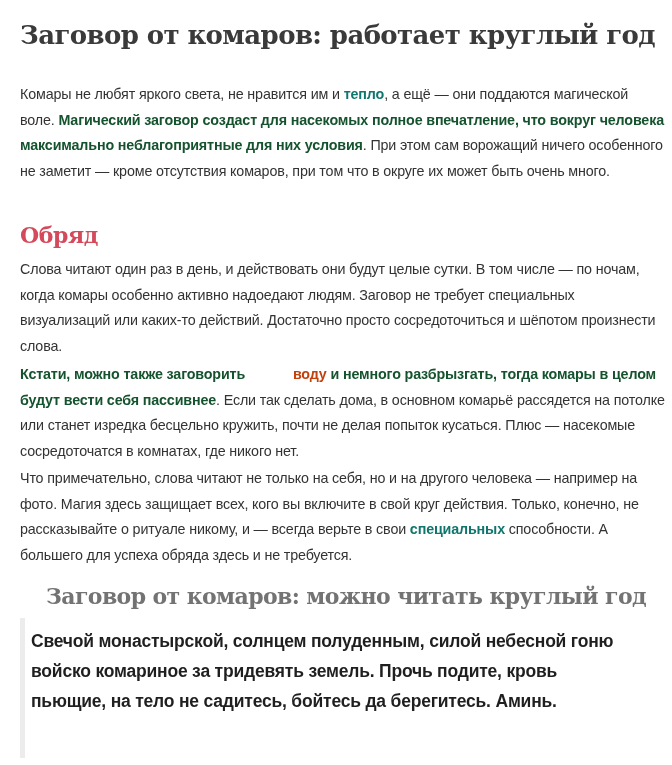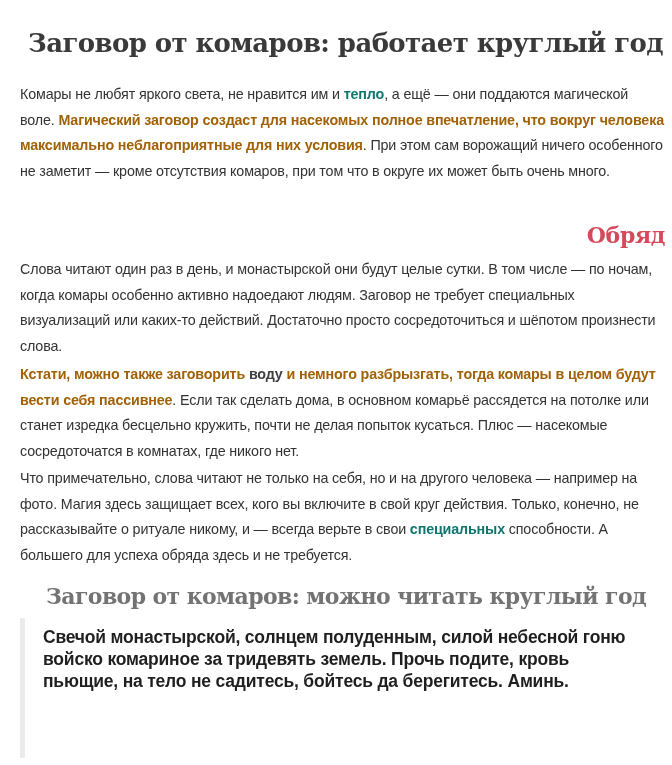--- a/index.html
+++ b/index.html
@@ -3,83 +3,83 @@
   <meta charset="utf-8">
   <style>
     html, body { margin: 0; padding: 0; background: #ffffff; }
     body { width: 672px; height: 765px; overflow: hidden; position: relative; }
     .page { position: absolute; left: 20px; top: 0; width: 645px; color: #333333; }
     h1.title {
       font-family: "DejaVu Serif", serif;
       font-weight: bold;
       font-size: 26px;
       color: #3a3a3a;
-      margin: 8px;
+      margin: 0;
       position: absolute; top: 20px; left: 0;
       letter-spacing: -0.6px;
       white-space: nowrap;
     }
     p.para {
       font-family: "Liberation Sans", sans-serif;
       font-size: 14.3px;
       line-height: 25.5px;
       margin: 0;
       position: absolute; left: 0; width: 645px;
       color: #333333;
       letter-spacing: -0.15px;
     }
-    p.para b { color: #a16207; }
+    p.para b { color: #14532d; }
     .link { color: #0f766e; font-weight: bold; text-decoration: none; }
-    .link-plain { color: #404040; text-decoration: none; }
+    .link-plain { color: #c2410c; text-decoration: none; margin-left: 44px; }
     h2.section {
       font-family: "DejaVu Serif", serif;
       font-weight: bold;
       font-size: 22px;
       color: #d44a5a;
       margin: 0;
       position: absolute; top: 222px; left: 0; width: 645px;
-      text-align: right;
+      text-align: left;
       letter-spacing: -0.4px;
     }
     h2.quote-title {
       font-family: "DejaVu Serif", serif;
       font-weight: bold;
       font-size: 22px;
       color: #737373;
       margin: 0;
       position: absolute; top: 583px; left: 26px;
       letter-spacing: -0.6px;
       white-space: nowrap;
     }
     .blockquote {
       position: absolute; top: 618px; left: 0; width: 640px; height: 140px;
       border-left: 5px solid #ececec;
     }
     .blockquote p {
       font-family: "Liberation Sans", sans-serif;
       font-weight: bold;
       font-size: 17.5px;
-      line-height: 22px;
+      line-height: 30px;
       color: #1f1f1f;
       margin: 0;
-      position: absolute; left: 18px; top: 8px; width: 600px;
+      position: absolute; left: 6px; top: 8px; width: 600px;
       letter-spacing: -0.2px;
     }
   </style>
 </head>
 <body>
 
 <div class="page">
   <h1 class="title">Заговор от комаров: работает круглый год</h1>
 
   <p class="para" style="top:82px;"><span>Комары не любят яркого света, не нравится им и </span><a class="link">тепло</a><span>, а ещё — они поддаются магической воле. </span><b>Магический заговор создаст для насекомых полное впечатление, что вокруг человека максимально неблагоприятные для них условия</b><span>. При этом сам ворожащий ничего особенного не заметит — кроме отсутствия комаров, при том что в округе их может быть очень много.</span></p>
 
   <h2 class="section">Обряд</h2>
 
-  <p class="para" style="top:257px;">Слова читают один раз в день, и монастырской они будут целые сутки. В том числе — по ночам, когда комары особенно активно надоедают людям. Заговор не требует специальных визуализаций или каких-то действий. Достаточно просто сосредоточиться и шёпотом произнести слова.</p>
+  <p class="para" style="top:257px;">Слова читают один раз в день, и действовать они будут целые сутки. В том числе — по ночам, когда комары особенно активно надоедают людям. Заговор не требует специальных визуализаций или каких-то действий. Достаточно просто сосредоточиться и шёпотом произнести слова.</p>
 
   <p class="para" style="top:362px;"><b>Кстати, можно также заговорить </b><a class="link-plain" style="font-weight:bold;">воду</a><b> и немного разбрызгать, тогда комары в целом будут вести себя пассивнее</b><span>. Если так сделать дома, в основном комарьё рассядется на потолке или станет изредка бесцельно кружить, почти не делая попыток кусаться. Плюс — насекомые сосредоточатся в комнатах, где никого нет.</span></p>
 
   <p class="para" style="top:466px;"><span>Что примечательно, слова читают не только на себя, но и на другого человека — например на фото. Магия здесь защищает всех, кого вы включите в свой круг действия. Только, конечно, не рассказывайте о ритуале никому, и — всегда верьте в свои </span><a class="link">специальных</a><span> способности. А большего для успеха обряда здесь и не требуется.</span></p>
 
   <h2 class="quote-title">Заговор от комаров: можно читать круглый год</h2>
 
   <div class="blockquote">
     <p>Свечой монастырской, солнцем полуденным, силой небесной гоню войско комариное за тридевять земель. Прочь подите, кровь пьющие, на тело не садитесь, бойтесь да берегитесь. Аминь.</p>
   </div>

